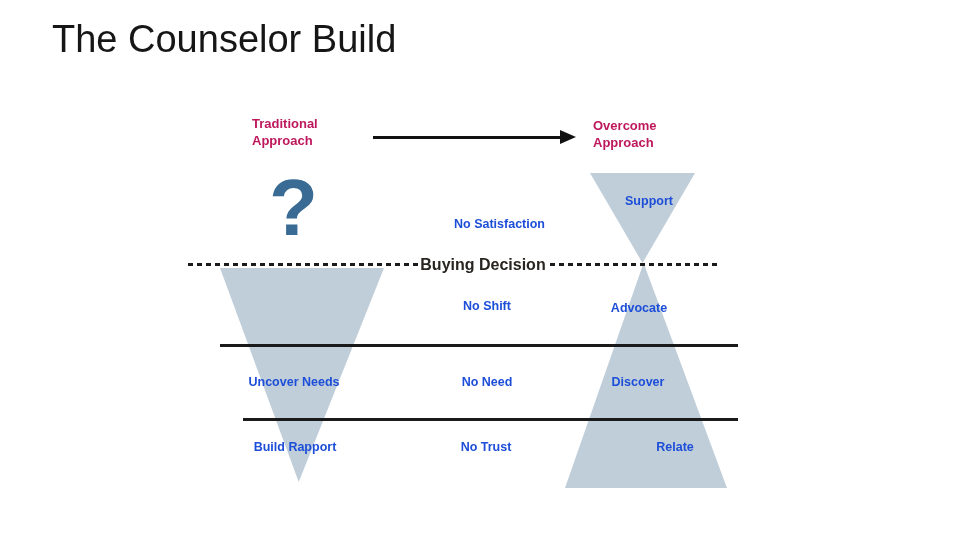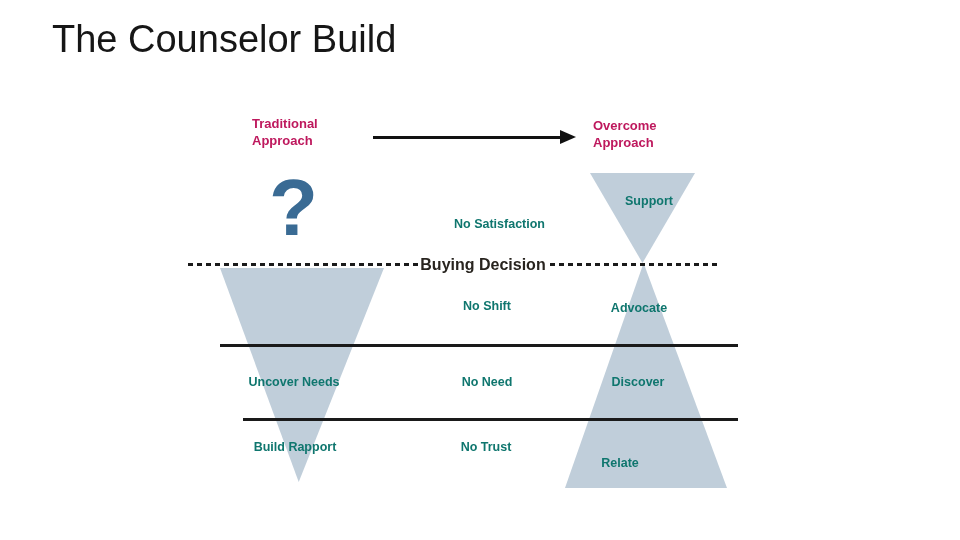--- a/index.html
+++ b/index.html
@@ -6,21 +6,21 @@
   #slide{
     position:relative;width:960px;height:540px;background:#ffffff;overflow:hidden;
     font-family:"Liberation Sans", sans-serif;color:#28241F;
   }
   .abs{position:absolute;}
   .slide-title{
     left:52px;top:18px;font-size:38px;font-weight:400;color:#161616;
     letter-spacing:0px;white-space:nowrap;
   }
   .hdr{font-size:13px;font-weight:700;line-height:17px;color:#be185d;}
-  .lbl{font-size:12.5px;font-weight:700;color:#0f766e;white-space:nowrap;}
+  .lbl{font-size:12.5px;font-weight:700;color:#1d4ed8;white-space:nowrap;}
   .lbl.center{text-align:center;width:120px;}
   .two-line{line-height:16px;white-space:nowrap;}
   
   .arrow-shaft{left:373px;top:136px;width:190px;height:2.5px;background:#111;}
   .arrow-head{
     left:560px;top:130px;width:0;height:0;
     border-left:16px solid #111;border-top:7px solid transparent;border-bottom:7px solid transparent;
   }
   
   .qmark{left:269px;top:170px;font-size:80px;line-height:76px;font-weight:700;color:#3A6B94;}
@@ -81,15 +81,15 @@
   <div class="abs rule rule-1"></div>
 
   <div class="abs lbl center" style="left:234px;top:375px;">Uncover Needs</div>
   <div class="abs lbl center" style="left:427px;top:375px;">No Need</div>
   <div class="abs lbl center" style="left:578px;top:375px;">Discover</div>
 
   <div class="abs rule rule-2"></div>
 
   <div class="abs lbl center" style="left:235px;top:440px;">Build Rapport</div>
   <div class="abs lbl center" style="left:426px;top:440px;">No Trust</div>
-  <div class="abs lbl center" style="left:560px;top:440px;margin-top:16px;">Relate</div>
+  <div class="abs lbl center" style="left:615px;top:440px;">Relate</div>
 
 </div>
 
 </body></html>

